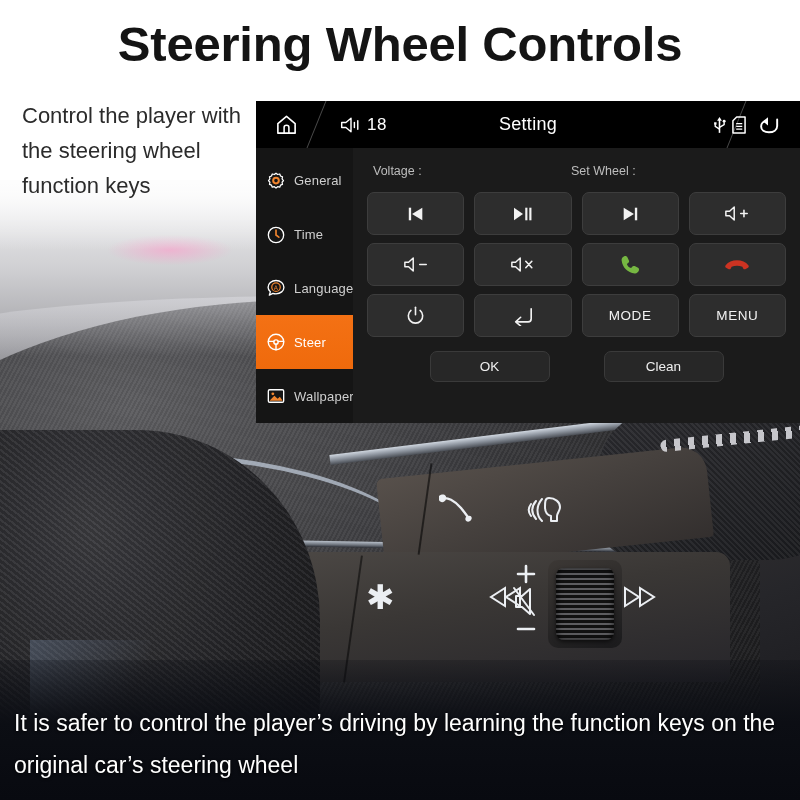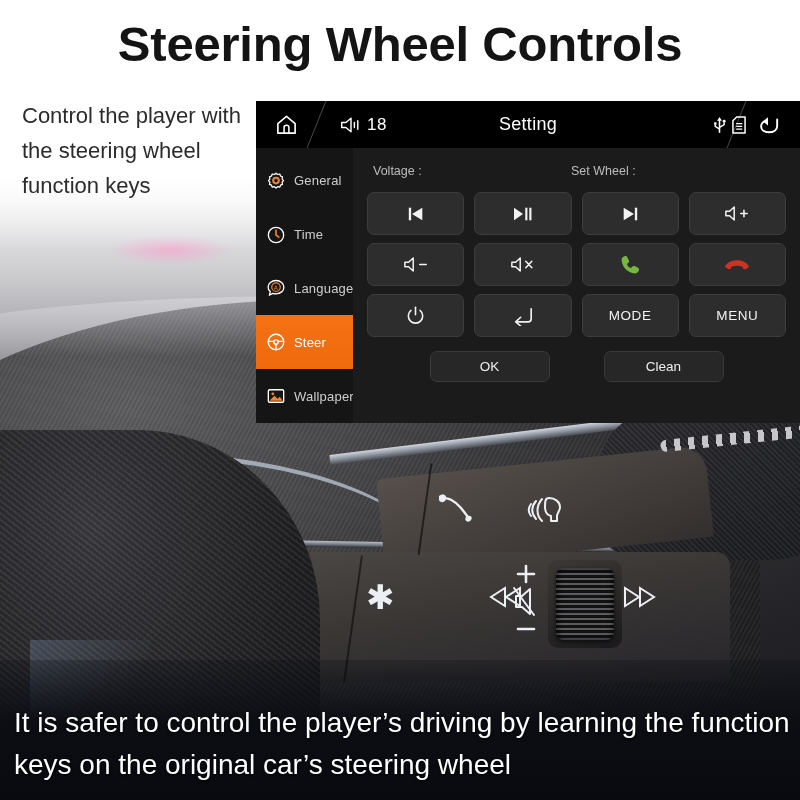--- a/index.html
+++ b/index.html
@@ -168,21 +168,21 @@
     font-size: 22px;
     line-height: 35px;
     font-weight: 300;
   }
 
   
   .caption {
     position: absolute; left: 14px; top: 702px; width: 786px;
     z-index: 30;
     color: #ffffff;
-    font-size: 28px;
+    font-size: 23px;
     line-height: 42px;
     font-weight: 300;
     text-shadow: 0 1px 3px rgba(0,0,0,.9);
   }
 
   
   .hu {
     position: absolute; left: 256px; top: 101px; width: 544px; height: 322px;
     background: #1d4ed8;
     z-index: 25;

